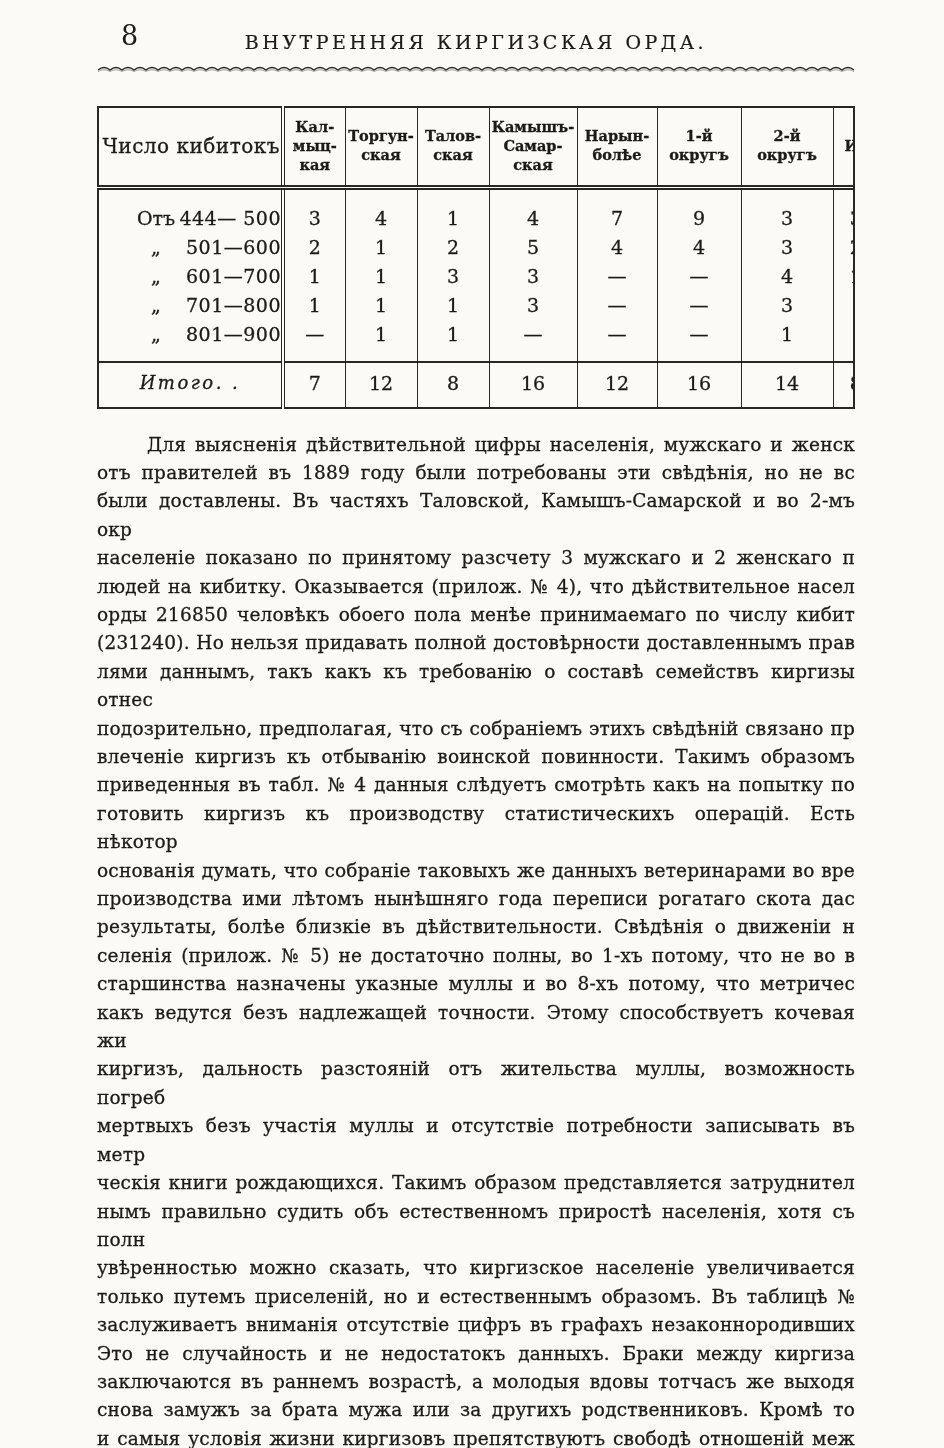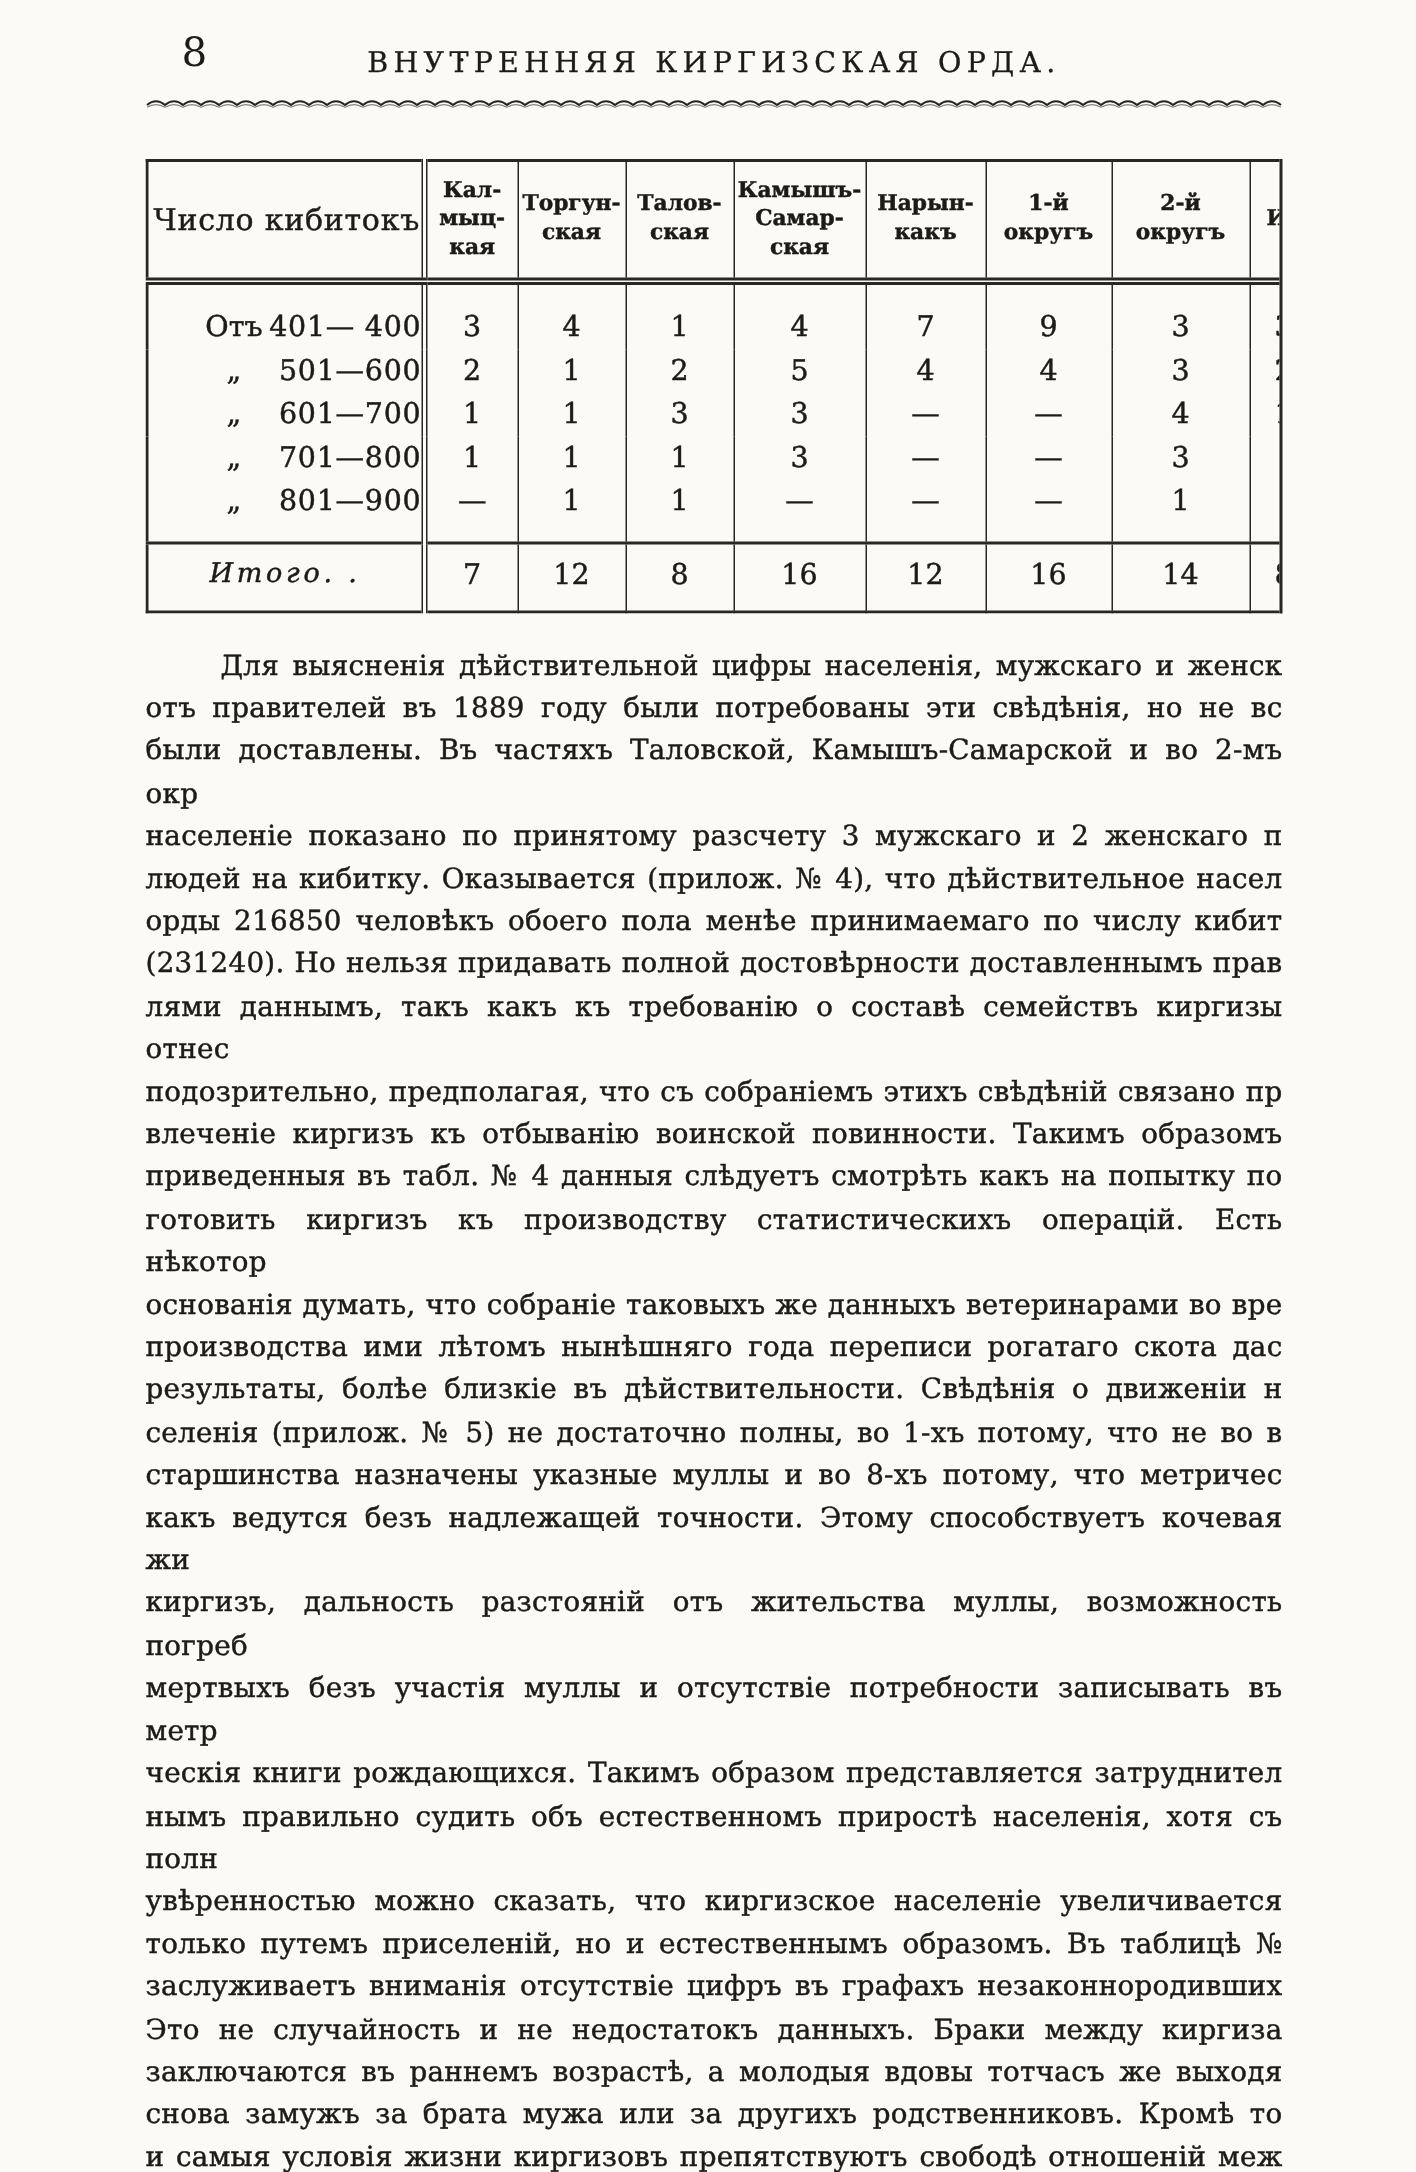--- a/index.html
+++ b/index.html
@@ -101,34 +101,34 @@
 мыц-
 кая</span></th>
           <th><span class="colhead">Торгун-
 ская</span></th>
           <th><span class="colhead">Талов-
 ская</span></th>
           <th><span class="colhead">Камышъ-
 Самар-
 ская</span></th>
           <th><span class="colhead">Нарын-
-какъ</span></th>
+болѣе</span></th>
           <th><span class="colhead">1-й
 округъ</span></th>
           <th><span class="colhead">2-й
 округъ</span></th>
           <th><span class="colhead">Ит</span></th>
         </tr>
       </thead>
       <tbody id="table-body">
           <tr>
             <td class="label-cell">
               <div class="label-inner">
                 <span class="pfx">Отъ</span>
-                <span class="rng">401— 400</span>
+                <span class="rng">444— 500</span>
               </div>
             </td>
             <td class="num">3</td>
             <td class="num">4</td>
             <td class="num">1</td>
             <td class="num">4</td>
             <td class="num">7</td>
             <td class="num">9</td>
             <td class="num">3</td>
             <td class="num">3</td>

